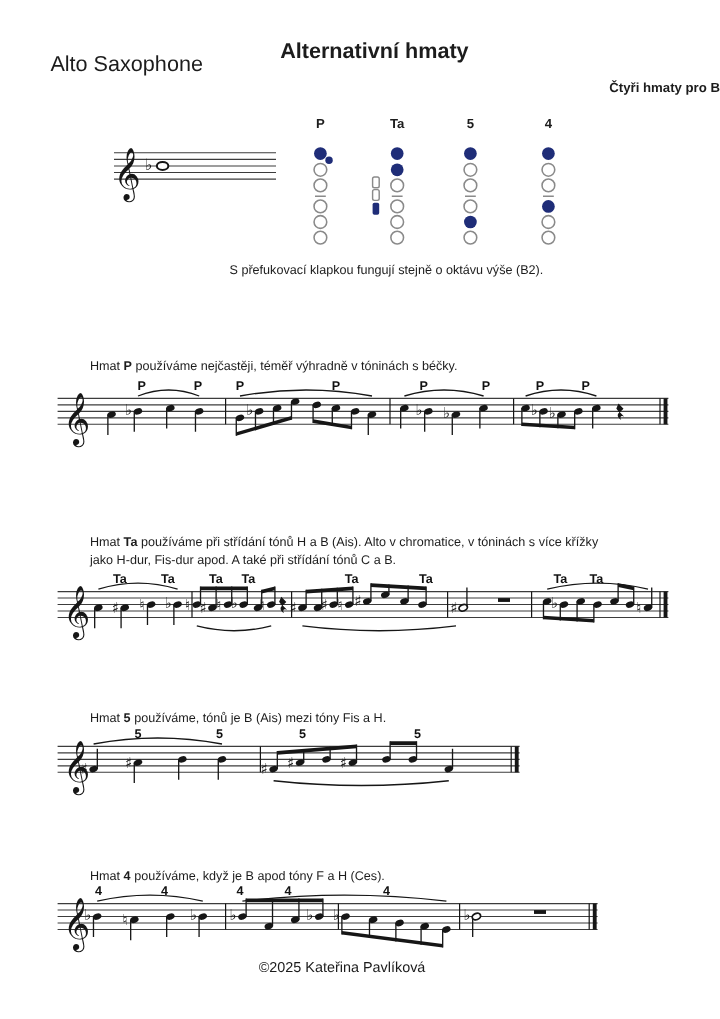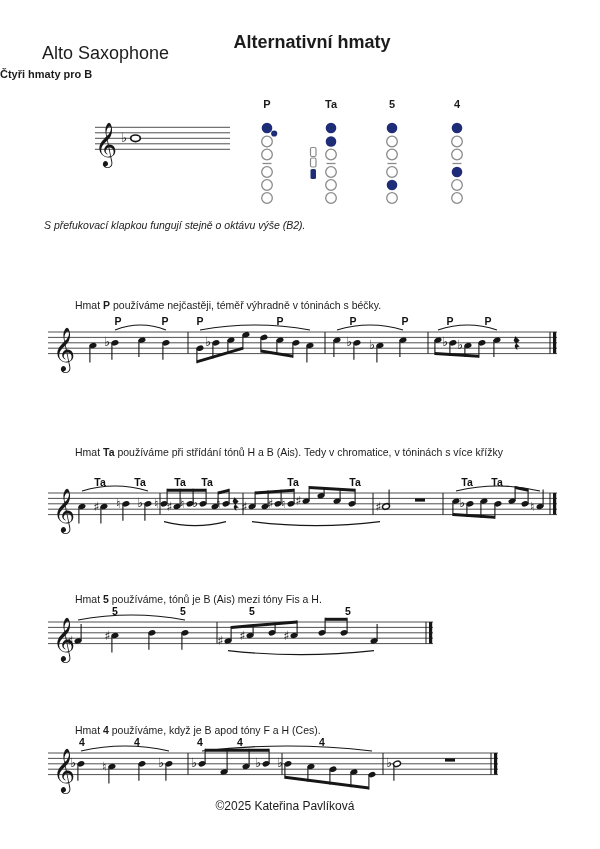--- a/index.html
+++ b/index.html
@@ -3,22 +3,22 @@
 <meta charset="utf-8">
 <style>
   html,body{margin:0;padding:0;}
   body{
     width:600px;height:849px;position:relative;background:#ffffff;
     font-family:"Liberation Sans",sans-serif;color:#1c1c1c;overflow:hidden;
   }
   .abs{position:absolute;}
   .instrument{left:42px;top:43px;font-size:18px;}
   .title{left:12px;top:32px;width:600px;text-align:center;font-size:18px;font-weight:bold;}
-  .subtitle{left:0;top:68px;width:600px;text-align:left;font-size:11px;font-weight:bold;}
-  .caption{left:44px;top:219px;width:556px;text-align:left;font-size:10.5px;font-style:italic;}
+  .subtitle{left:0;top:68px;width:600px;text-align:right;font-size:11px;font-weight:bold;}
+  .caption{left:44px;top:219px;width:556px;text-align:center;font-size:10.5px;}
   .sec{left:75px;width:495px;font-size:10.5px;line-height:14.5px;margin-top:16px;}
   .footer{left:0;top:799px;width:570px;text-align:center;font-size:12px;}
   .fing-label{position:absolute;width:50px;text-align:center;font-size:11px;font-weight:bold;top:98px;}
   b{font-weight:bold;}
   svg{display:block;}
 </style>
 </head>
 <body>
 
 <div class="abs instrument">Alto Saxophone</div>
@@ -84,21 +84,22 @@
       <line x1="-4.5" x2="4.5" y1="45.5" y2="45.5" stroke="#8a8a8a" stroke-width="1.3"></line>
     </svg>
   </div>
 
 <div class="abs caption">S přefukovací klapkou fungují stejně o oktávu výše (B2).</div>
 
 <div class="abs sec" style="top:282px">
   <span>Hmat </span><b>P</b><span> používáme nejčastěji, téměř výhradně v tóninách s béčky.</span>
 </div>
 <div class="abs sec" style="top:429px">
-  <span>Hmat </span><b>Ta</b><span> používáme při střídání tónů H a B (Ais). Tedy v chromatice, v tóninách s více křížky</span><br>
+  <span>Hmat </span><b>Ta</b><span> používáme při střídání tónů H a B (Ais). Alto v chromatice, v tóninách s více křížky</span><br>
+  <span>jako H-dur, Fis-dur apod. A také při střídání tónů C a B.</span>
 </div>
 <div class="abs sec" style="top:576px">
   <span>Hmat </span><b>5</b><span> používáme, tónů je B (Ais) mezi tóny Fis a H.</span>
 </div>
 <div class="abs sec" style="top:707px">
   <span>Hmat </span><b>4</b><span> používáme, když je B apod tóny F a H (Ces).</span>
 </div>
 
 <div id="score-root">
     <svg width="600" height="82" viewBox="0 -32 600 82" style="position:absolute;left:0;top:299.7px">

